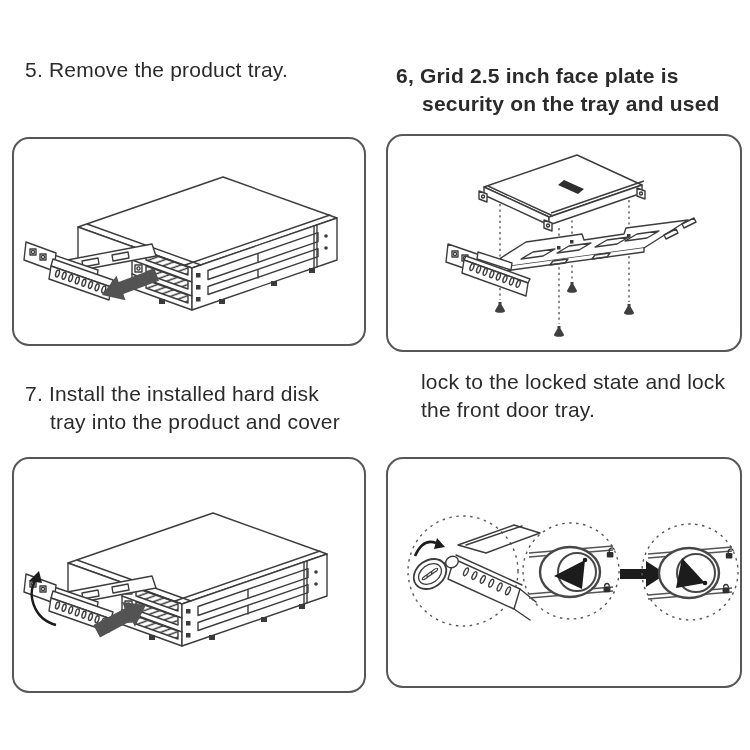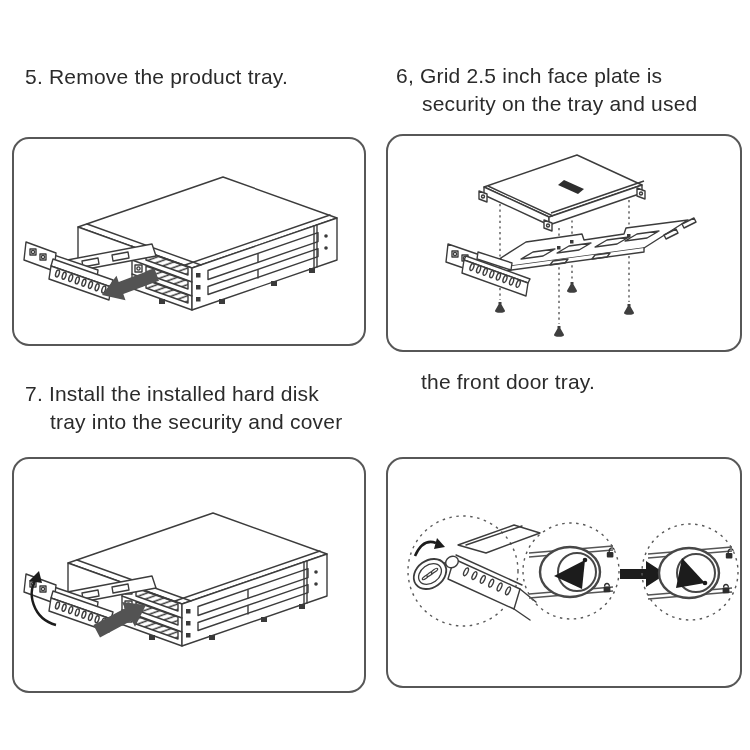--- a/index.html
+++ b/index.html
@@ -1,21 +1,21 @@
 <!DOCTYPE html>
 <html><head>
 <meta charset="utf-8">
 <style>
   html,body{margin:0;padding:0;background:#ffffff;}
   body{width:750px;height:750px;position:relative;overflow:hidden;
        font-family:"Liberation Sans",sans-serif;color:#2b2b2b;}
   .step-title{position:absolute;font-size:21px;line-height:28px;letter-spacing:.2px;white-space:nowrap;}
   .step-title .cont{padding-left:25px;}
-  #t5{left:25px;top:63px;}
-  #t6{left:396px;top:62px;}
+  #t5{left:25px;top:56px;}
+  #t6{left:396px;top:62px;font-weight:bold;}
   #t6 .cont{padding-left:26px;}
   #t7{left:25px;top:380px;}
   #t8{left:396px;top:368px;}
   .panel{position:absolute;border:2px solid #575757;border-radius:17px;background:#fff;box-sizing:border-box;}
   #p5{left:12px;top:137px;width:354px;height:209px;}
   #p6{left:386px;top:134px;width:356px;height:218px;}
   #p7{left:12px;top:457px;width:354px;height:236px;}
   #p8{left:386px;top:457px;width:356px;height:231px;}
   .panel svg{display:block;width:100%;height:100%;}
 </style>
@@ -111,23 +111,24 @@
 
 <div class="step-title" id="t5">
   <div>5. Remove the product tray.</div>
 </div>
 <div class="step-title" id="t6">
   <div>6, Grid 2.5 inch face plate is</div>
   <div class="cont">security on the tray and used</div>
 </div>
 <div class="step-title" id="t7">
   <div>7. Install the installed hard disk</div>
-  <div class="cont">tray into the security and cover</div>
+  <div class="cont">tray into the product and cover</div>
 </div>
 <div class="step-title" id="t8">
+  <div class="cont">lock to the locked state and lock</div>
   <div class="cont">the front door tray.</div>
 </div>
 
 <div class="panel" id="p5">
   <svg viewBox="0 0 350 205">
     <g>
         <use href="#encl" xlink:href="#encl" transform="translate(-2,-2)"></use>
       </g>
     <g>
         <use href="#tray" xlink:href="#tray" transform="translate(-2,-2)"></use>

